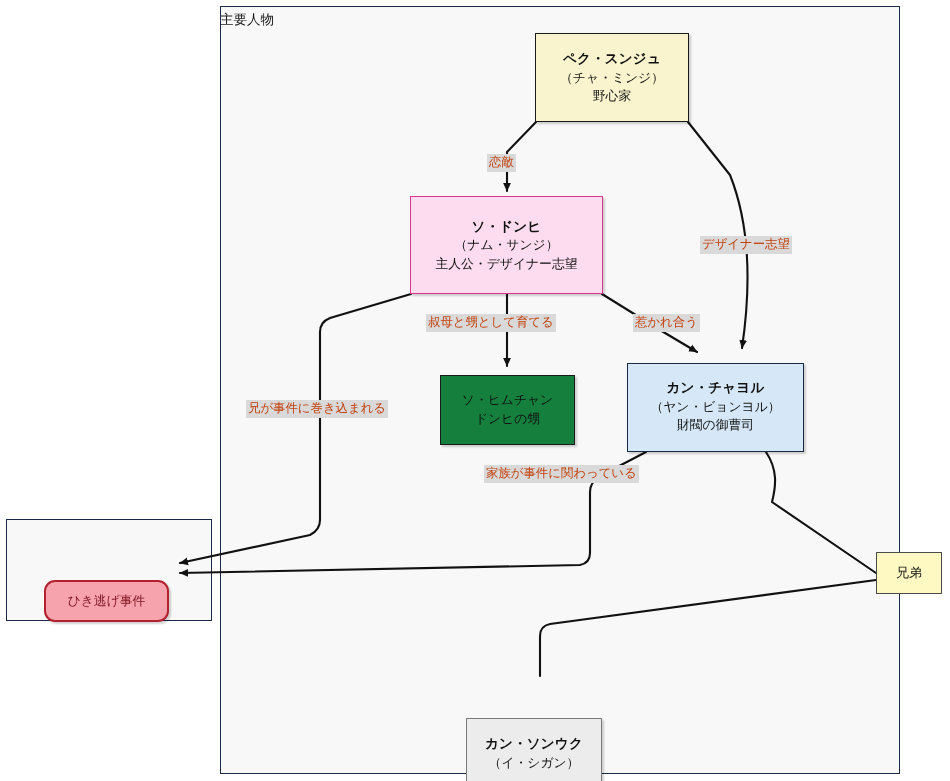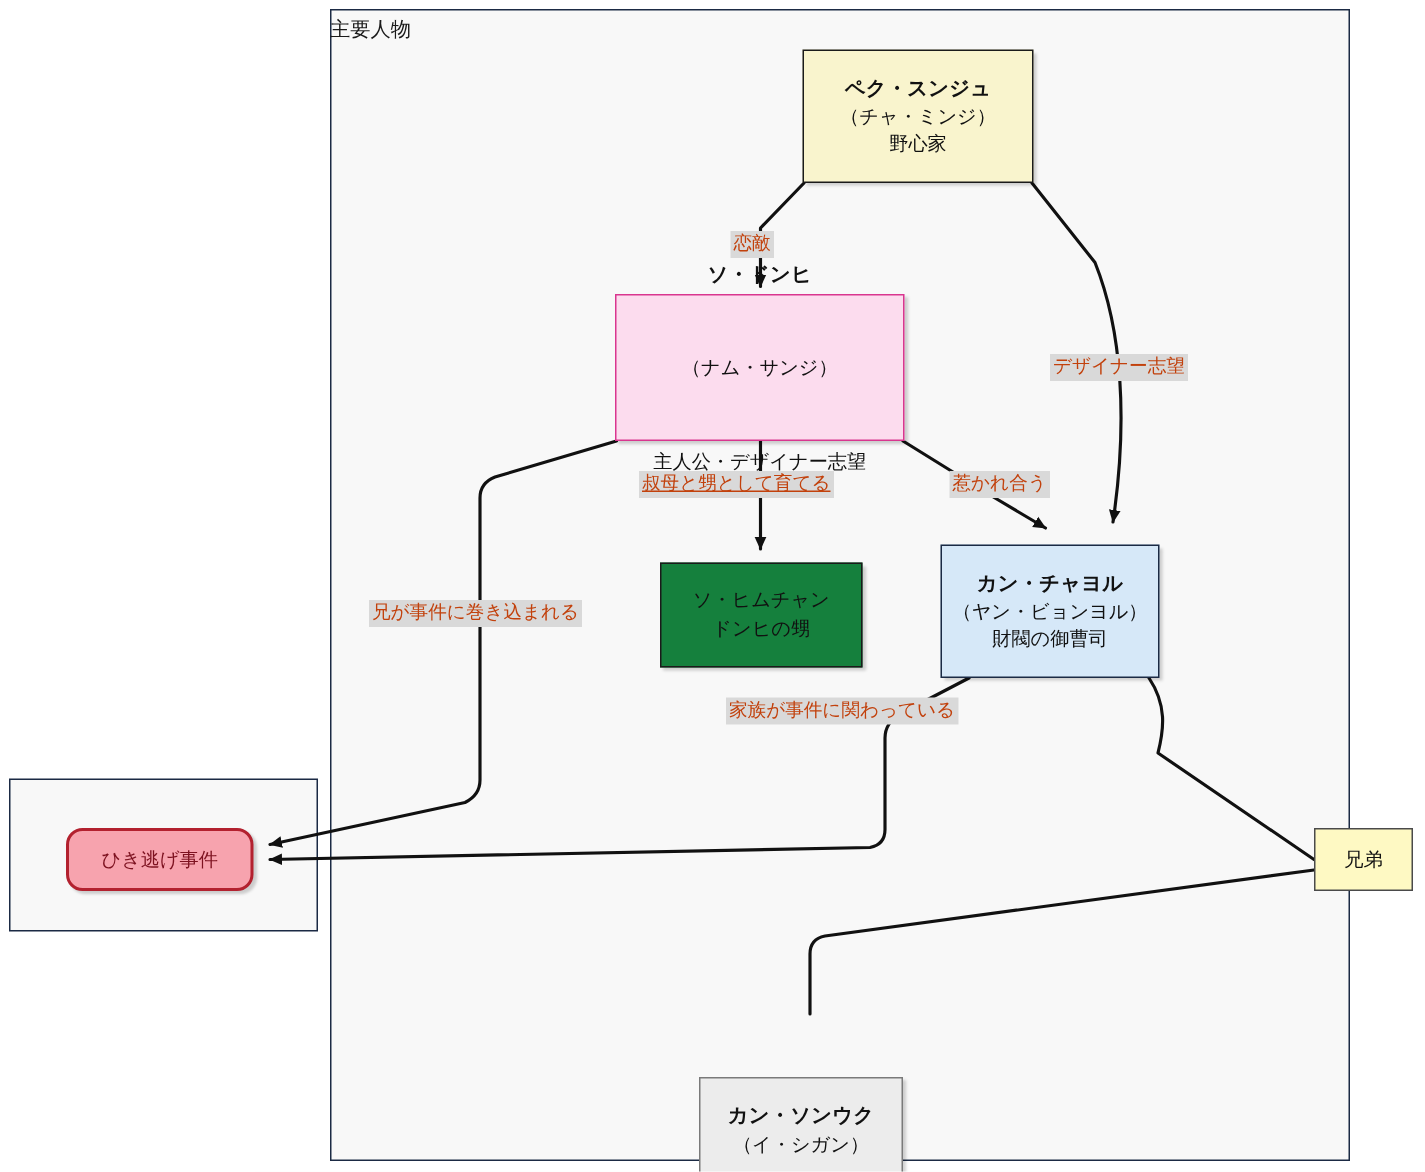--- a/index.html
+++ b/index.html
@@ -37,21 +37,21 @@
     line-height:1.45;
     z-index:3;
     box-shadow:2px 2px 2px rgba(0,0,0,0.18);
   }
   .node .ln{display:block;white-space:nowrap;}
   .node .ln.name{font-weight:bold;font-size:13.5px;letter-spacing:.2px;}
   .node .ln.sub{font-size:12.8px;}
   .node .ln.role{font-size:12.8px;}
 
   .n-yellow{background:#f9f4cd;border:1.7px solid #1a1a1a;}
-  .n-pink{background:#fcdcee;border:1.7px solid #d9368f;gap:44px;}
+  .n-pink{background:#fcdcee;border:1.7px solid #d9368f;}
   .n-blue{background:#d6e8f8;border:1.7px solid #1b2a44;}
   .n-white{background:#15803d;border:1.7px solid #1a1a1a;}
   .n-grey{background:#ececec;border:1.7px solid #7a7a7a;margin-top:41px;}
   .n-red{
     background:#f7a3ae;border:2px solid #b3212f;color:#7d1220;
     border-radius:11px;
   }
   .n-plain{background:#fef9c3;border:1.3px solid #4a4a4a;box-shadow:none;}
   .n-plain .ln{font-size:13px;}
 
@@ -115,44 +115,44 @@
     <span class="ln name">ソ・ドンヒ</span>
     <span class="ln sub">（ナム・サンジ）</span>
     <span class="ln role">主人公・デザイナー志望</span>
   </div>
 
   <div class="node n-white" style="left:440px;top:375px;width:135px;height:70px;">
     <span class="ln sub">ソ・ヒムチャン</span>
     <span class="ln role">ドンヒの甥</span>
   </div>
 
-  <div class="node n-blue" style="left:627px;top:363px;width:146px;height:89px;">
+  <div class="node n-blue" style="left:627px;top:363px;width:177px;height:89px;font-family:Liberation Mono, monospace;">
     <span class="ln name">カン・チャヨル</span>
     <span class="ln sub">（ヤン・ビョンヨル）</span>
     <span class="ln role">財閥の御曹司</span>
   </div>
 
   <div class="node n-grey" style="left:466px;top:677px;width:136px;height:70px;">
     <span class="ln name">カン・ソンウク</span>
     <span class="ln sub">（イ・シガン）</span>
   </div>
 
-  <div class="node n-red" style="left:44px;top:552px;width:125px;height:42px;">
+  <div class="node n-red" style="left:44px;top:580px;width:125px;height:42px;">
     <span class="ln sub">ひき逃げ事件</span>
   </div>
 
   <div class="node n-plain" style="left:876px;top:552px;width:66px;height:42px;">
     <span class="ln">兄弟</span>
   </div>
 
   <div class="elabel" style="left:487px;top:154px;">恋敵</div>
 
   <div class="elabel" style="left:700px;top:236px;">デザイナー志望</div>
 
-  <div class="elabel" style="left:426px;top:314px;text-decoration:underline;">叔母と甥として育てる</div>
+  <div class="elabel" style="left:426px;top:314px;">叔母と甥として育てる</div>
 
   <div class="elabel" style="left:633px;top:314px;">惹かれ合う</div>
 
   <div class="elabel" style="left:246px;top:400px;">兄が事件に巻き込まれる</div>
 
   <div class="elabel" style="left:484px;top:465px;">家族が事件に関わっている</div>
 
 </div>
 
 </body></html>

